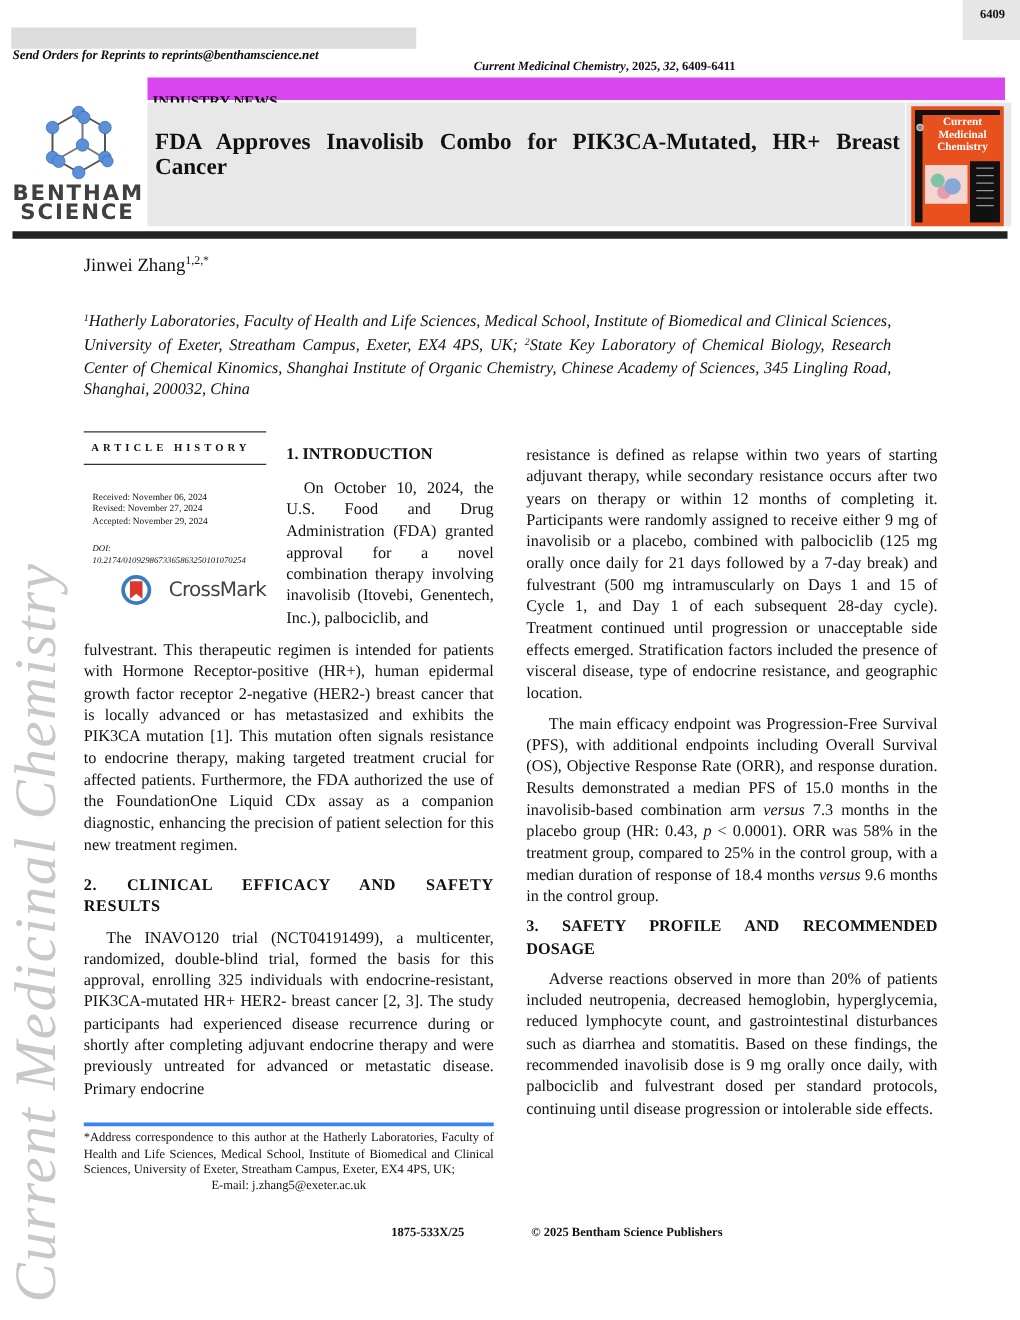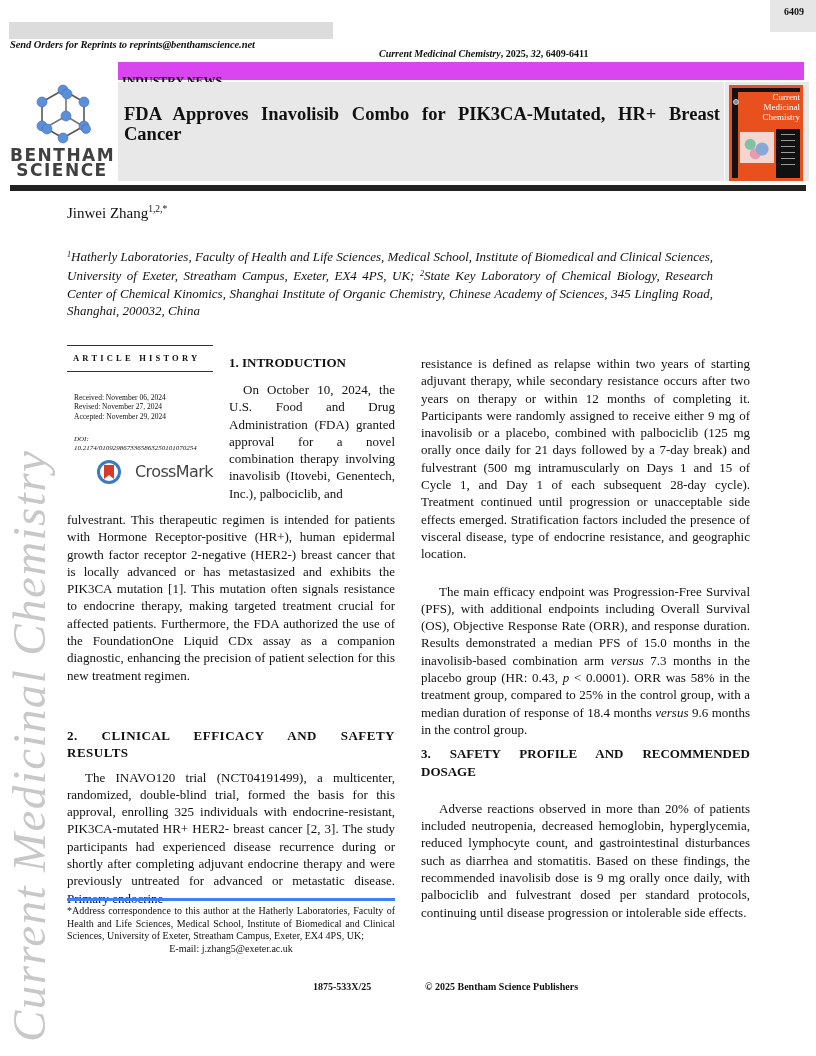--- a/index.html
+++ b/index.html
@@ -21,21 +21,21 @@
     .logo .brand { position: absolute; left: 0; top: 66px; width: 104px; text-align: center; color: #404040;
       font-family: "DejaVu Sans", sans-serif; font-weight: bold; font-size: 17px; line-height: 15px; letter-spacing: 1.5px; }
 
     .title-band { position: absolute; left: 118px; top: 82px; width: 606px; height: 99px; background: #e8e8e8; }
     .title { position: absolute; left: 6px; top: 22px; width: 596px; font-weight: bold; font-size: 18.5px; line-height: 20px; text-align: justify; }
     .cover-frame { position: absolute; left: 725px; top: 82px; width: 84px; height: 99px; background: #e8e8e8; }
     .cover { position: absolute; left: 4px; top: 3px; width: 74px; height: 96px; background: #e8501e; }
     .cover .spine { position: absolute; left: 3px; top: 3px; width: 6px; height: 90px; background: #111; }
     .cover .topstrip { position: absolute; left: 3px; top: 3px; width: 68px; height: 4px; background: #111; }
     .cover .seal { position: absolute; left: 4px; top: 14px; width: 6px; height: 6px; border-radius: 50%; background: #888; border: 1px solid #ccc; }
-    .cover .ctitle { position: absolute; left: 11px; top: 7px; width: 60px; text-align: right; color: #fff; font-weight: normal; font-size: 9px; line-height: 10px; }
+    .cover .ctitle { position: absolute; left: 11px; top: 7px; width: 60px; text-align: center; color: #fff; font-weight: bold; font-size: 9px; line-height: 10px; }
     .cover .rightbox { position: absolute; left: 47px; top: 44px; width: 24px; height: 49px; background: #111; }
     .cover .rightbox i { display: block; height: 1px; width: 14px; margin: 5px auto 0; background: #999; }
     .cover .art { position: absolute; left: 11px; top: 47px; width: 34px; height: 31px; background: #f4d6d0;
       background-image: radial-gradient(circle at 30% 40%, #7fc2a7 0 5px, transparent 6px),
                         radial-gradient(circle at 65% 55%, #8aa8d6 0 6px, transparent 7px),
                         radial-gradient(circle at 45% 70%, #e59bb0 0 5px, transparent 6px); }
 
     .header-rule { position: absolute; left: 10px; top: 185px; width: 796px; height: 6px; background: #222; }
 
     .author { position: absolute; left: 67px; top: 204px; font-size: 15px; }
@@ -49,27 +49,27 @@
     .history .dates { font-size: 7.5px; line-height: 9.3px; margin-top: 21px; padding-left: 7px; }
     .history .doi { font-size: 7px; line-height: 9.5px; font-style: italic; margin-top: 14px; padding-left: 7px; }
     .crossmark { display: flex; align-items: center; margin-top: 5px; padding-left: 29px; }
     .crossmark .cm-label { font-family: "DejaVu Sans", sans-serif; font-size: 16px; font-weight: normal; color: #444; letter-spacing: -0.6px; margin-left: 13px; }
 
     .intro-head { position: absolute; left: 229px; top: 355px; font-weight: bold; font-size: 13px; }
     .intro-narrow { position: absolute; left: 229px; top: 381px; width: 166px; font-size: 13px; line-height: 17.3px; text-align: justify; }
     .intro-narrow p { text-indent: 14px; }
     .intro-wide { position: absolute; left: 67px; top: 511px; width: 328px; font-size: 13px; line-height: 17.3px; text-align: justify; }
 
-    .sec2 { position: absolute; left: 67px; top: 699px; width: 328px; margin-top: 28px; }
+    .sec2 { position: absolute; left: 67px; top: 699px; width: 328px; }
     .sec2 h3 { font-weight: bold; font-size: 13px; line-height: 17.3px; text-align: justify; letter-spacing: 0.5px; word-spacing: 12px; }
     .sec2 p { margin-top: 7px; font-size: 13px; line-height: 17.3px; text-align: justify; text-indent: 18px; }
 
     .right-col { position: absolute; left: 421px; top: 355px; width: 329px; font-size: 13px; line-height: 17.3px; text-align: justify; }
     .right-col p.cont { text-indent: 0; }
-    .right-col p.ind { text-indent: 18px; margin-top: 20px; font-family: Liberation Serif, serif; }
+    .right-col p.ind { text-indent: 18px; margin-top: 7px; font-family: Liberation Serif, serif; }
     .right-col h3 { font-weight: bold; font-size: 13px; line-height: 17.3px; margin-top: 7px; text-align: justify; word-spacing: 6px; }
 
     .footnote { position: absolute; left: 67px; top: 898px; width: 328px; border-top: 3px solid #3b82f6; padding-top: 4px;
       font-size: 10px; line-height: 12.5px; text-align: justify; }
     .issn { position: absolute; left: 313px; top: 981px; font-weight: bold; font-size: 10px; }
     .copyright { position: absolute; left: 425px; top: 981px; font-weight: bold; font-size: 10px; }
 
     .watermark { position: absolute; left: 2px; top: 1042px; transform-origin: 0 0; transform: rotate(-90deg);
       font-family: "Liberation Serif", serif; font-style: italic; font-size: 47px; color: #c8c8c8; white-space: nowrap; letter-spacing: 1.4px; }
   </style>

